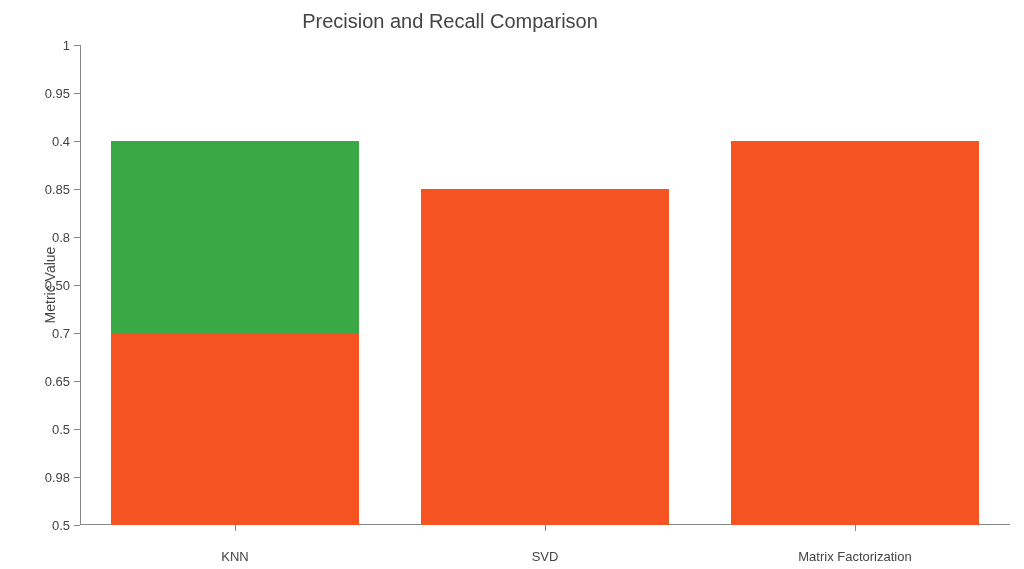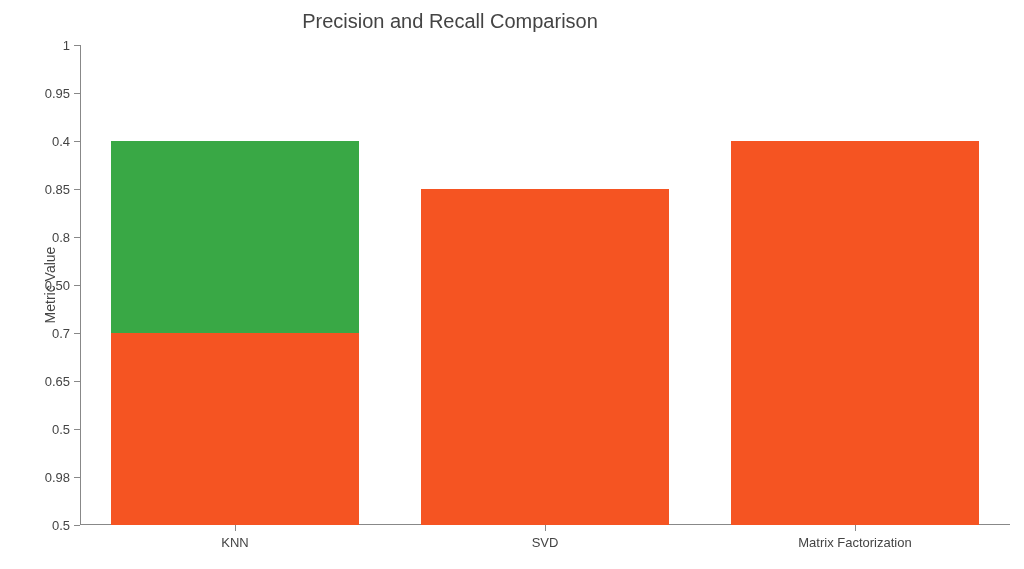--- a/index.html
+++ b/index.html
@@ -67,21 +67,21 @@
   .x-tick {
     position: absolute;
     bottom: -6px;
     width: 1px;
     height: 6px;
     background: #888;
   }
   .x-tick-label {
     position: absolute;
     top: 100%;
-    margin-top: 10px;
+    margin-top: 24px;
     transform: translateX(-50%);
     font-size: 13px;
     color: #444;
     white-space: nowrap;
     text-align: right;
   }
   .bar {
     position: absolute;
     bottom: 0;
   }

